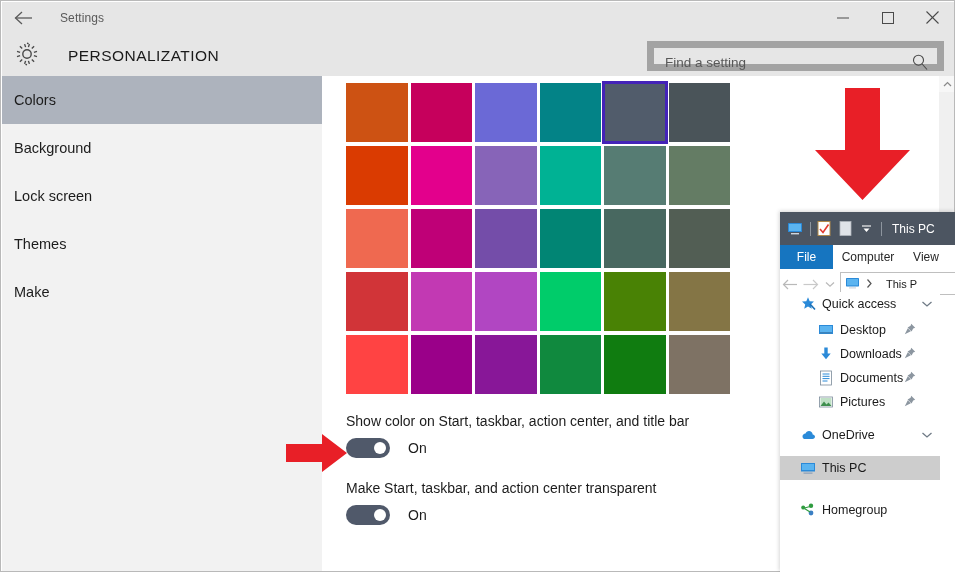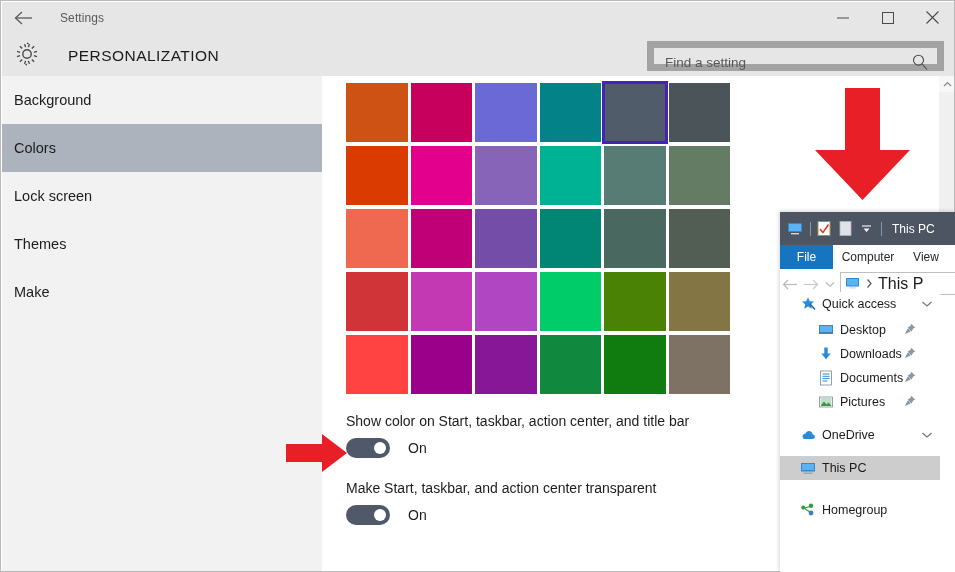--- a/index.html
+++ b/index.html
@@ -286,23 +286,23 @@
     left: 60px; top: 3px;
     width: 120px; height: 23px;
     border: 1px solid #bfbfbf;
     background: #ffffff;
     display: flex;
     align-items: center;
     padding-left: 4px;
     box-sizing: border-box;
   }
   #addr-text {
-    font-size: 16px;
+    font-size: 11px;
     color: #1a1a1a;
-    margin-left: 4px;
+    margin-left: 12px;
     white-space: nowrap;
     text-align: center;
   }
 
   
   #explorer-navpane {
     position: absolute;
     left: 0; top: 80px;
     width: 160px; height: 272px;
     background: #ffffff;
@@ -399,25 +399,25 @@
       <div id="search-icon">
         <svg width="18" height="18" viewBox="0 0 18 18">
           <circle cx="7.5" cy="7.2" r="5" fill="none" stroke="#4a4a4a" stroke-width="1.1"></circle>
           <line x1="11.2" y1="11" x2="16" y2="16.5" stroke="#4a4a4a" stroke-width="1.1"></line>
         </svg>
       </div>
     </div>
   </div>
 
   <div id="sidebar">
+    <div class="nav-item selected">
+      <span>Colors</span>
+    </div>
     <div class="nav-item">
       <span>Background</span>
-    </div>
-    <div class="nav-item selected">
-      <span>Colors</span>
     </div>
     <div class="nav-item">
       <span>Lock screen</span>
     </div>
     <div class="nav-item">
       <span>Themes</span>
     </div>
     <div class="nav-item">
       <span>Make</span>
     </div>

